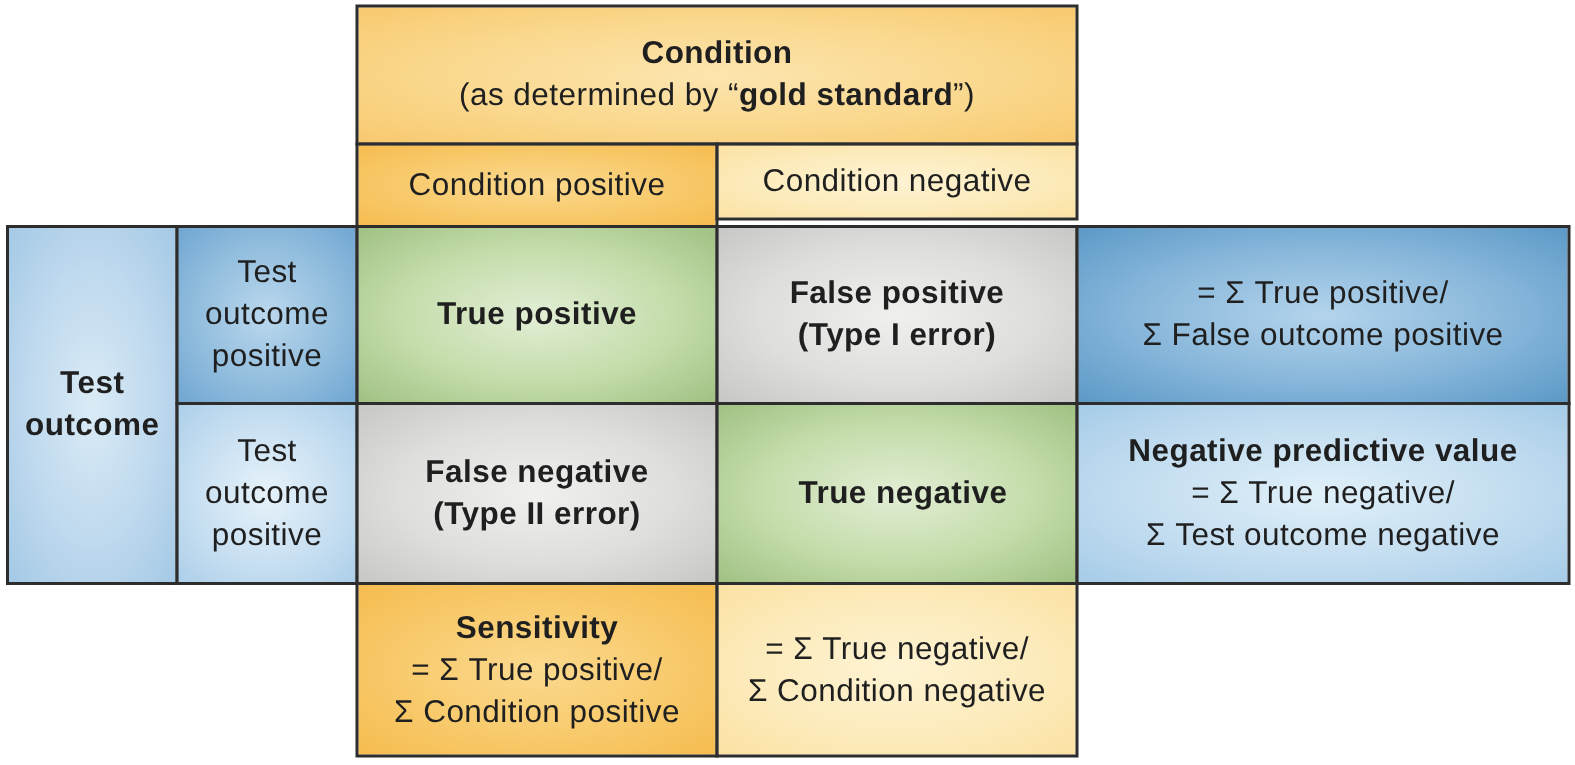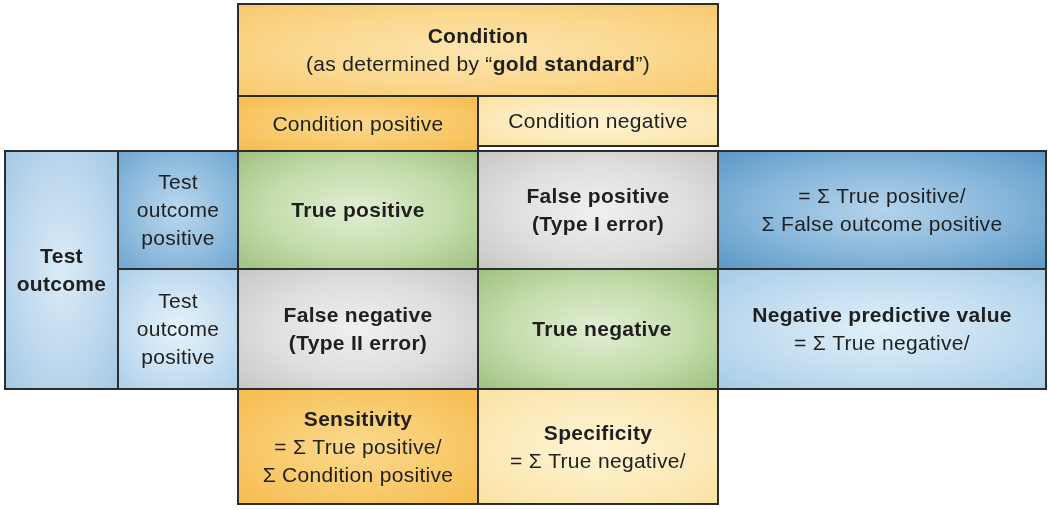--- a/index.html
+++ b/index.html
@@ -116,26 +116,27 @@
   </div>
 
   <div id="ppv" class="cell g-blue-ppv">
     <div class="line">= Σ True positive/</div>
     <div class="line">Σ False outcome positive</div>
   </div>
 
   <div id="npv" class="cell g-blue-npv">
     <div class="line bold">Negative predictive value</div>
     <div class="line">= Σ True negative/</div>
+    <div class="line">Σ Test outcome negative</div>
   </div>
 
   <div id="sensitivity" class="cell g-orange-dark">
     <div class="line bold">Sensitivity</div>
     <div class="line">= Σ True positive/</div>
     <div class="line">Σ Condition positive</div>
   </div>
 
   <div id="specificity" class="cell g-yellow-light">
-    <div class="line bold">Specificity</div>
     <div class="line">= Σ True negative/</div>
+    <div class="line">Σ Condition negative</div>
   </div>
 
 </div>
 
 </body></html>

